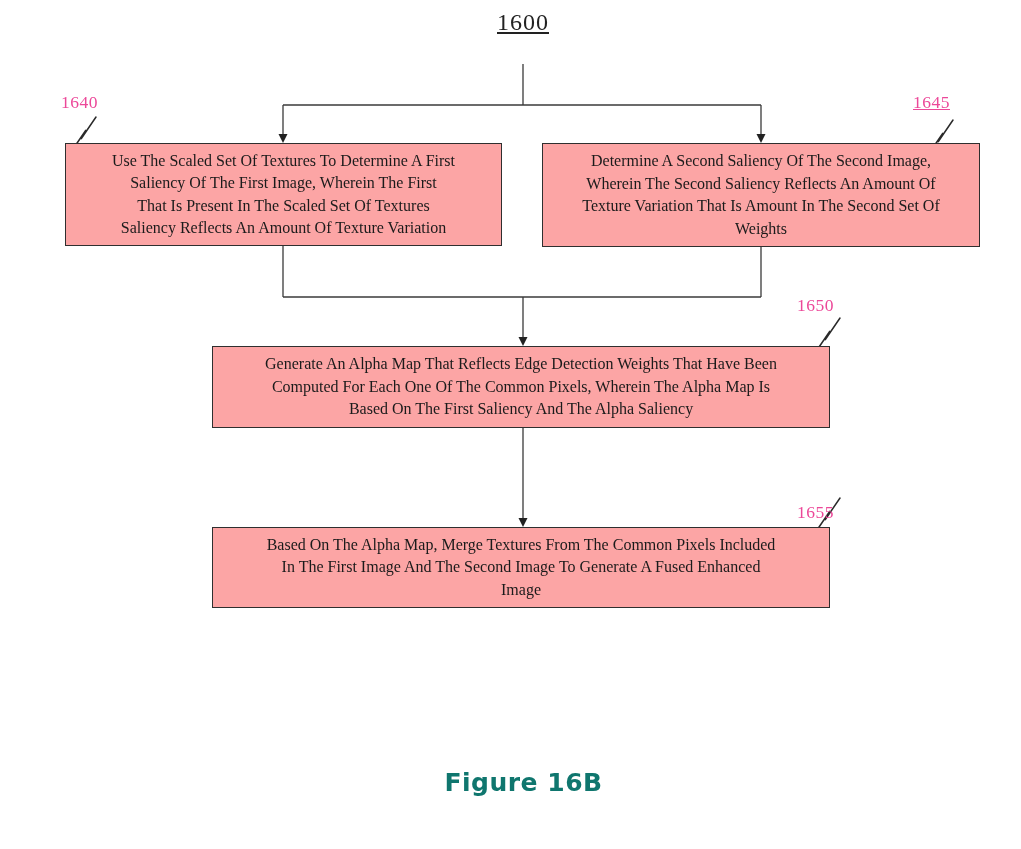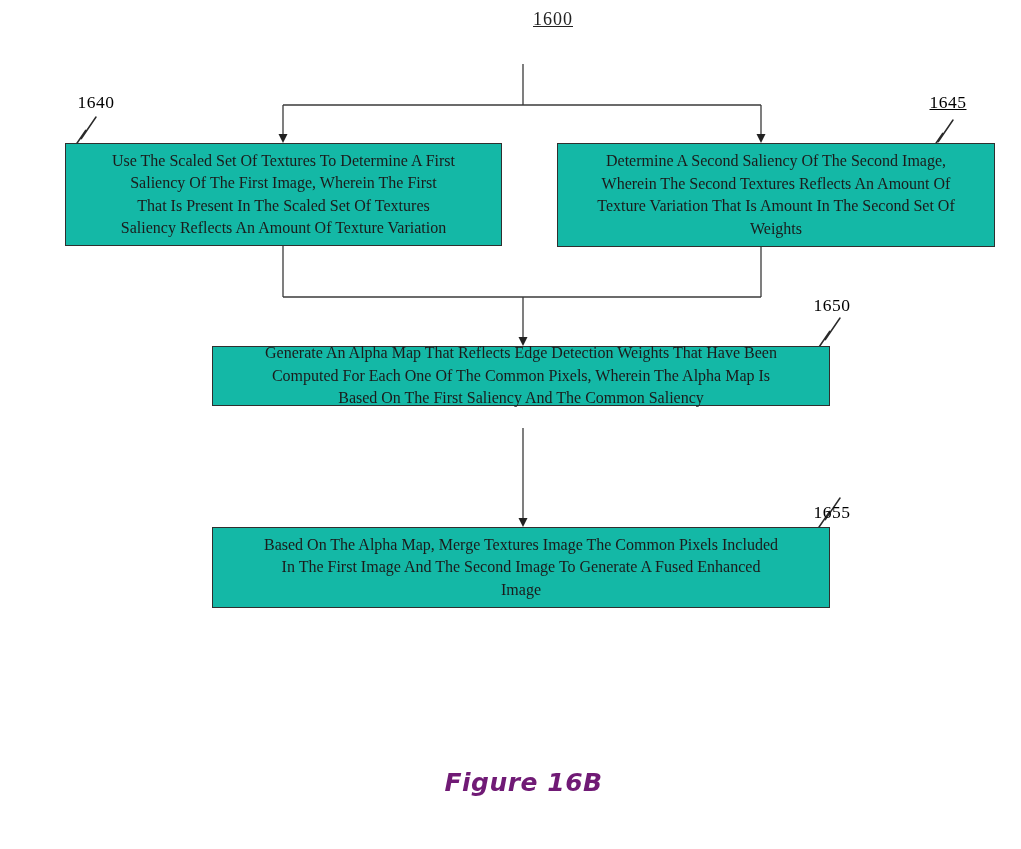--- a/index.html
+++ b/index.html
@@ -14,79 +14,77 @@
     background: #ffffff;
     font-family: "Liberation Serif", serif;
     color: #1e1e1e;
     overflow: hidden;
   }
   .diagram-ref {
     position: absolute;
     top: 9px;
     left: 473px;
     width: 100px;
-    text-align: right;
-    font-size: 18px;
+    text-align: center;
+    font-size: 24px;
     letter-spacing: 1px;
     text-decoration: underline;
     color: #222;
   }
   .connector-svg {
     position: absolute;
     top: 0;
     left: 0;
     width: 1021px;
     height: 849px;
   }
   .flow-box {
     position: absolute;
     border: 1.4px solid #2f2f2f;
-    background: #14b8a6;
+    background: #fca5a5;
     display: flex;
     flex-direction: column;
     justify-content: center;
     align-items: center;
     text-align: center;
     box-sizing: border-box;
     padding: 2px 4px;
   }
   .flow-box .tline {
     font-size: 16px;
     line-height: 22.5px;
     white-space: nowrap;
     color: #1b1b1b;
   }
   .box-1640 { left: 65px;  top: 143px; width: 437px; height: 103px; }
-  .box-1645 { left: 542px; top: 143px; width: 438px; height: 104px; margin-left: 15px; }
-  .box-1650 { left: 212px; top: 346px; width: 618px; height: 60px; }
+  .box-1645 { left: 542px; top: 143px; width: 438px; height: 104px; }
+  .box-1650 { left: 212px; top: 346px; width: 618px; height: 82px; }
   .box-1655 { left: 212px; top: 527px; width: 618px; height: 81px; }
   .ref-num {
     position: absolute;
     width: 70px;
-    text-align: center;
     font-size: 17.5px;
     letter-spacing: 0.5px;
-    color: #000000;
+    color: #ec4899;
   }
   .ref-1640 { left: 61px;  top: 92px; }
   .ref-1645 { left: 913px; top: 92px; text-decoration: underline; }
   .ref-1650 { left: 797px; top: 295px; }
   .ref-1655 { left: 797px; top: 502px; }
   .figure-caption {
     position: absolute;
     top: 768px;
     left: 0;
     width: 1021px;
     text-align: center;
     text-indent: 26px;
     font-family: "DejaVu Sans", sans-serif;
     font-weight: bold;
-    font-style: italic;
     font-size: 25px;
-    color: #701a75;
+    color: #0f766e;
     letter-spacing: 0.5px;
   }
 </style>
 </head>
 <body>
 
 <div class="canvas">
 
   <div class="diagram-ref">1600</div>
 
@@ -130,32 +128,32 @@
 
   <div class="flow-box box-1640">
     <div class="tline">Use The Scaled Set Of Textures To Determine A First</div>
     <div class="tline">Saliency Of The First Image, Wherein The First</div>
     <div class="tline">That Is Present In The Scaled Set Of Textures</div>
     <div class="tline">Saliency Reflects An Amount Of Texture Variation</div>
   </div>
 
   <div class="flow-box box-1645">
     <div class="tline">Determine A Second Saliency Of The Second Image,</div>
-    <div class="tline">Wherein The Second Textures Reflects An Amount Of</div>
+    <div class="tline">Wherein The Second Saliency Reflects An Amount Of</div>
     <div class="tline">Texture Variation That Is Amount In The Second Set Of</div>
     <div class="tline">Weights</div>
   </div>
 
   <div class="flow-box box-1650">
     <div class="tline">Generate An Alpha Map That Reflects Edge Detection Weights That Have Been</div>
     <div class="tline">Computed For Each One Of The Common Pixels, Wherein The Alpha Map Is</div>
-    <div class="tline">Based On The First Saliency And The Common Saliency</div>
+    <div class="tline">Based On The First Saliency And The Alpha Saliency</div>
   </div>
 
   <div class="flow-box box-1655">
-    <div class="tline">Based On The Alpha Map, Merge Textures Image The Common Pixels Included</div>
+    <div class="tline">Based On The Alpha Map, Merge Textures From The Common Pixels Included</div>
     <div class="tline">In The First Image And The Second Image To Generate A Fused Enhanced</div>
     <div class="tline">Image</div>
   </div>
 
   <div class="figure-caption">Figure 16B</div>
 
 </div>
 
 </body></html>

